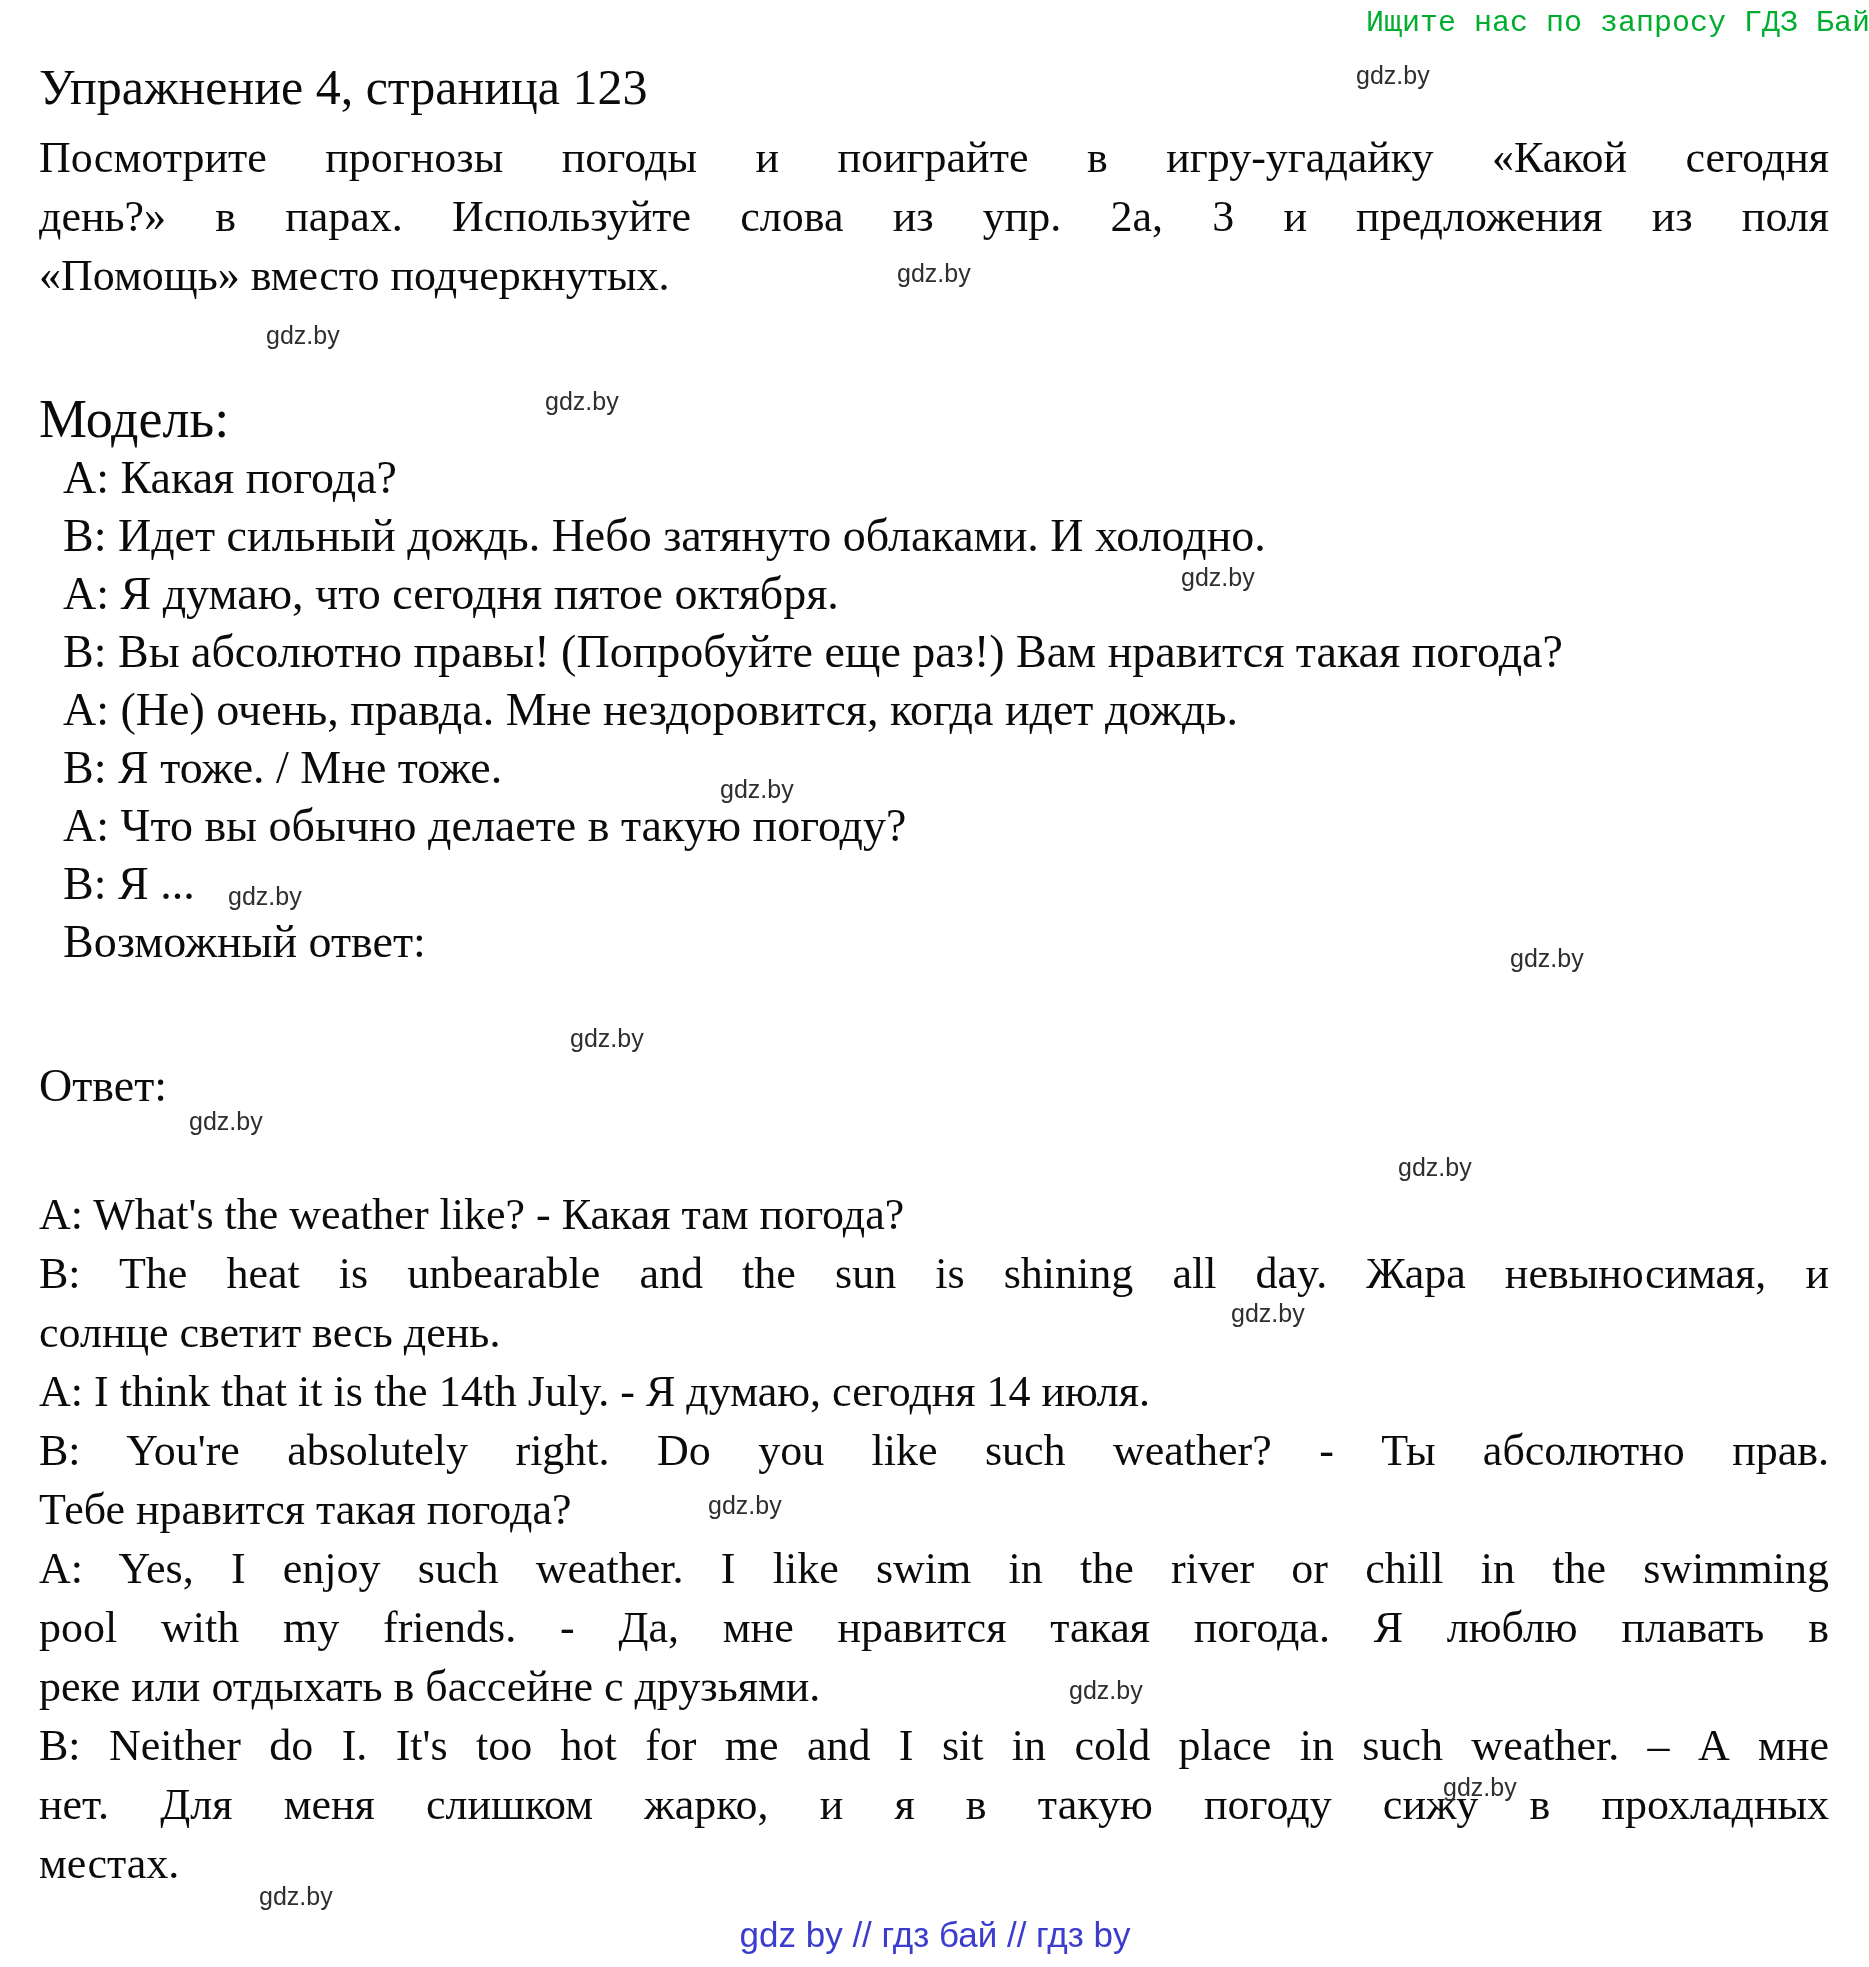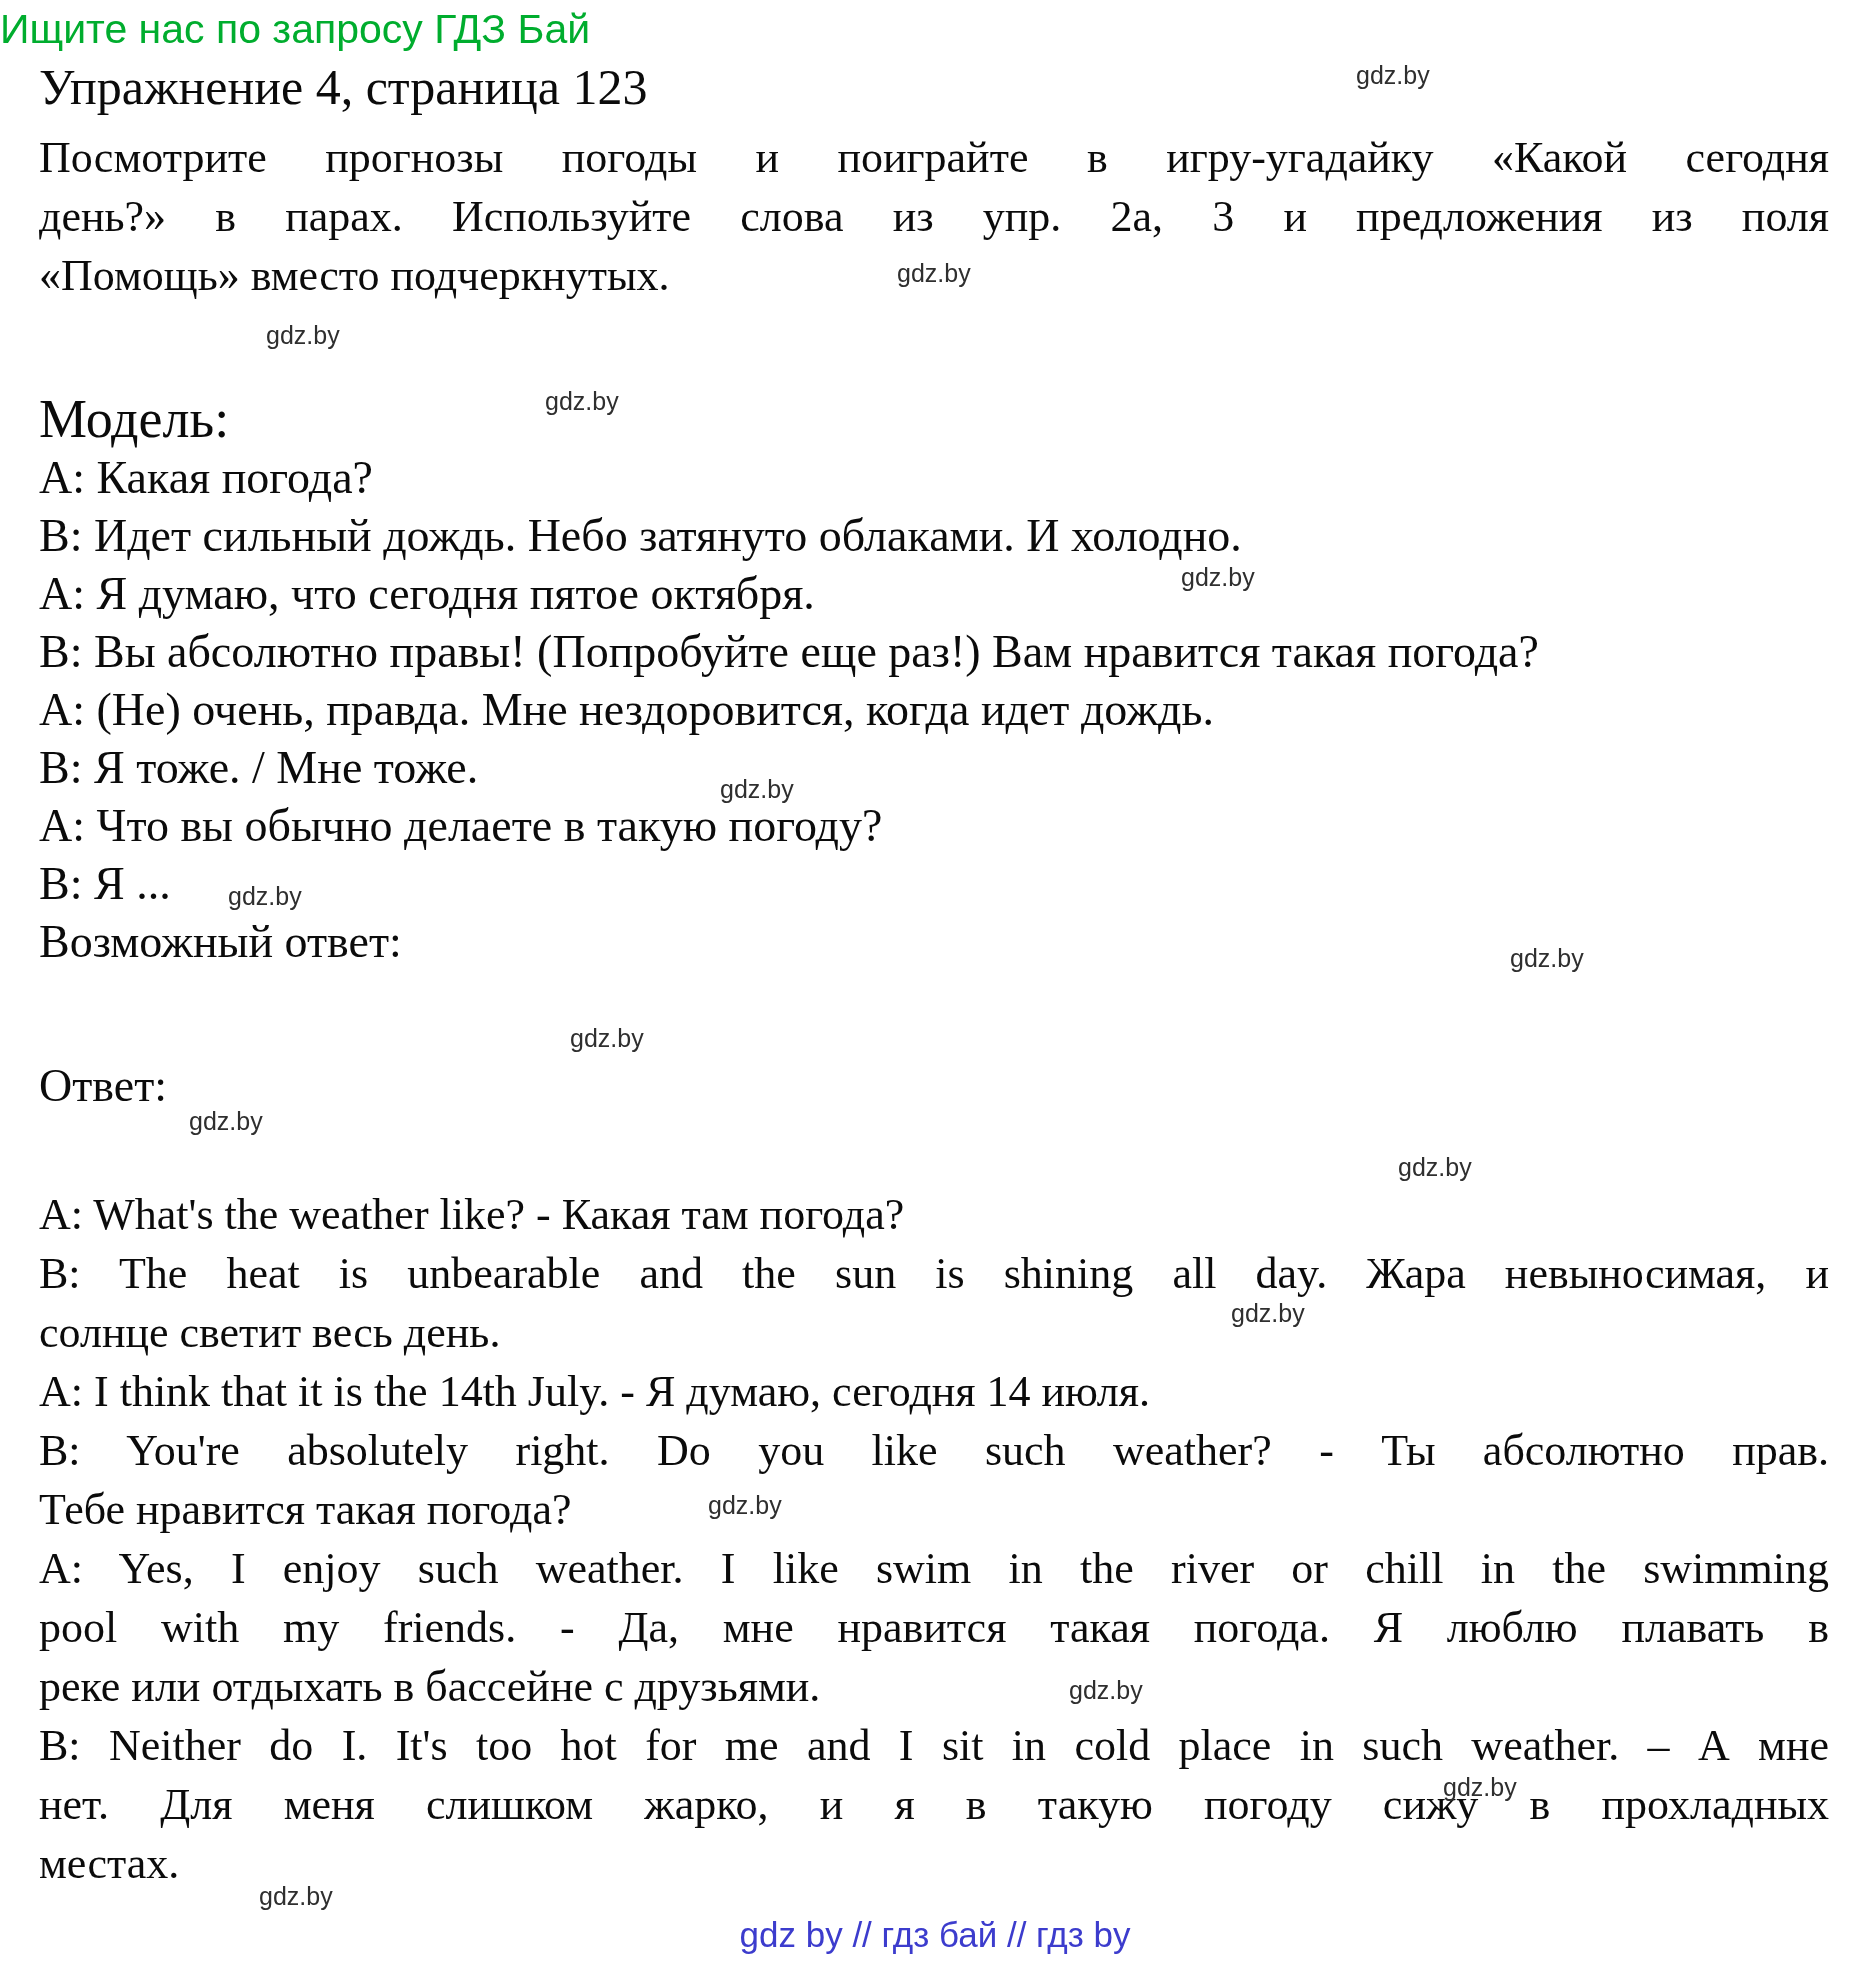--- a/index.html
+++ b/index.html
@@ -12,42 +12,42 @@
   .page{
     position:relative;
     width:1870px;height:1968px;
     background:#ffffff;
     overflow:hidden;
     font-family:"Liberation Serif","DejaVu Serif",serif;
     color:var(--text_black);
   }
   .banner{
     position:absolute;top:5.5px;left:0;right:0;
-    text-align:left;
-    font-family:Liberation Sans, sans-serif;
-    font-size:41px;
+    text-align:right;
+    font-family:Liberation Mono, monospace;
+    font-size:30px;
     color:var(--banner_green);
   }
   .content{
     position:absolute;left:39px;right:41px;top:57px;
   }
   .title{
     margin:0 0 11px 0;
     font-size:50px;font-weight:normal;line-height:1.2;
   }
   .task-line{
     font-size:44px;line-height:59px;
   }
   .jl{ text-align:justify; text-align-last:justify; }
   .model-label{
     margin-top:85px;
     font-size:54px;line-height:59px;
   }
   .dlg-line{
-    font-size:46px;line-height:58px;white-space:nowrap;
+    font-size:46px;line-height:58px;white-space:nowrap;margin-left:24px;
   }
   .answer-label{
     margin-top:85px;
     font-size:46px;line-height:59px;
   }
   .eng-block{ margin-top:70px; }
   .eng-line{
     font-size:44px;line-height:59px;
   }
   .watermark{

